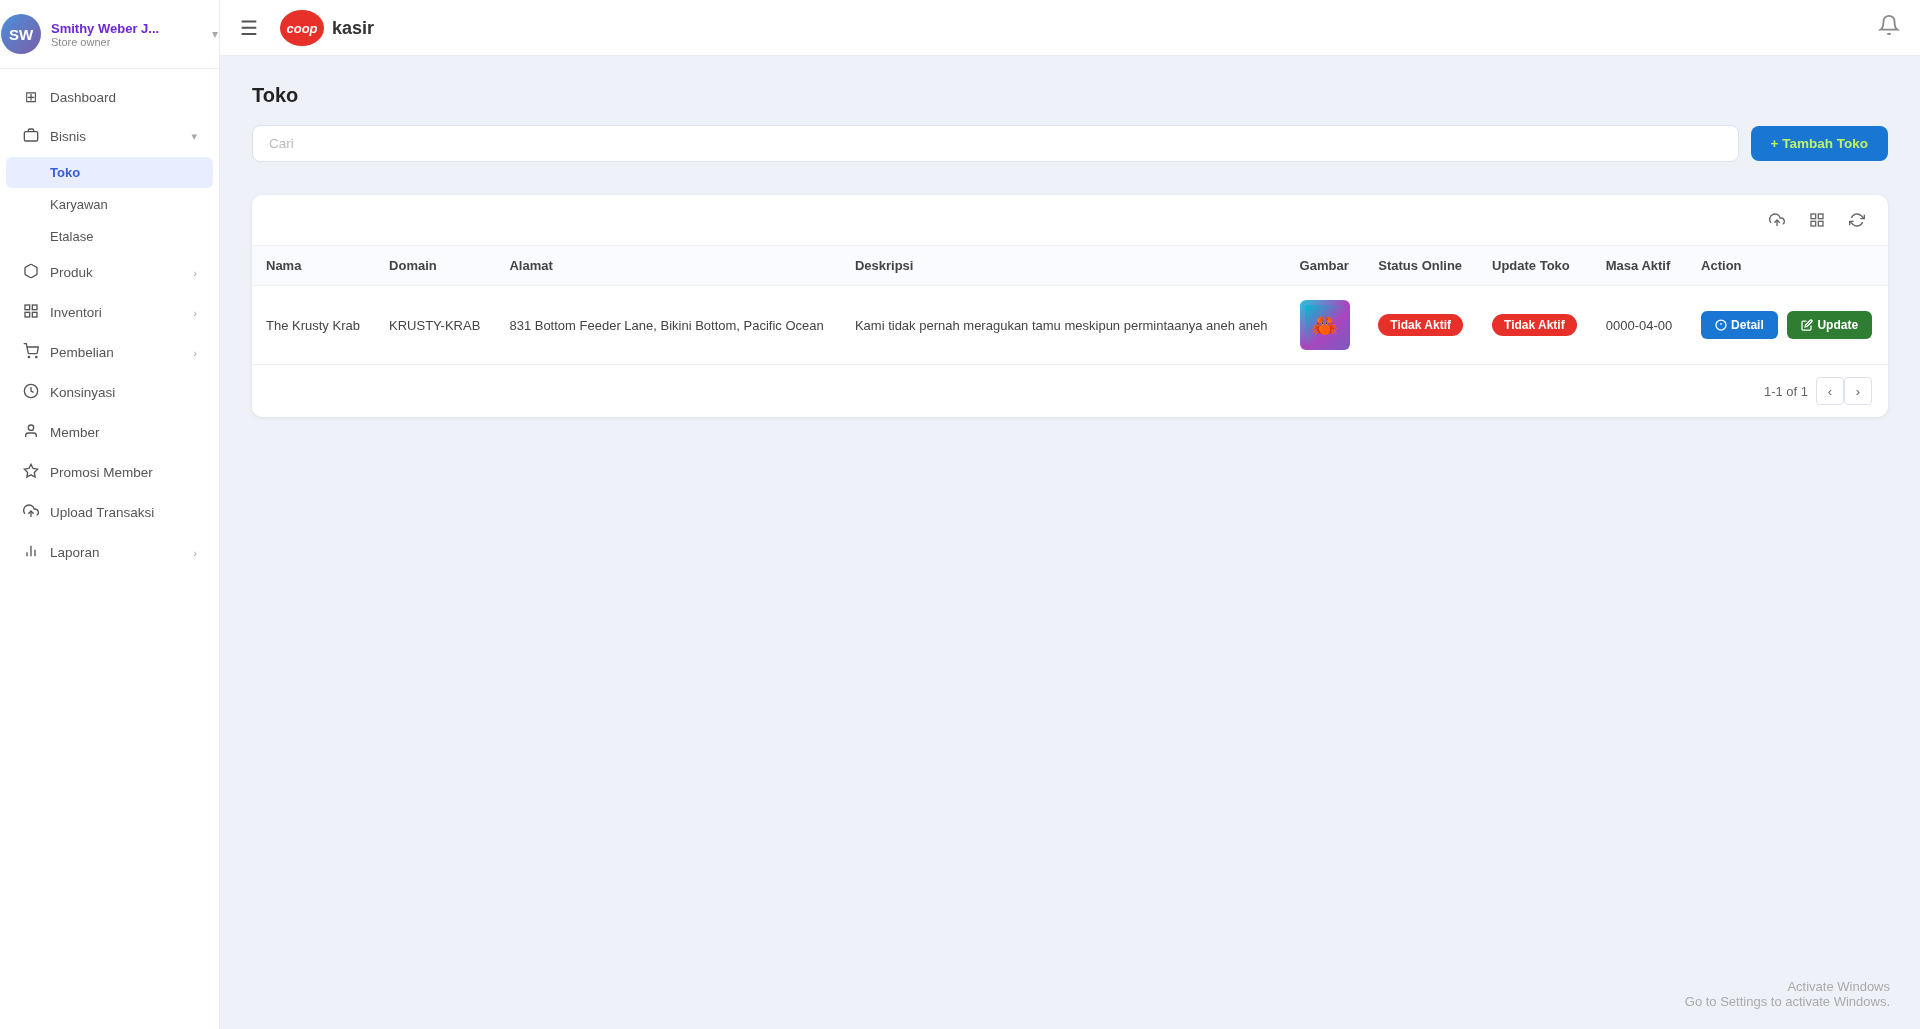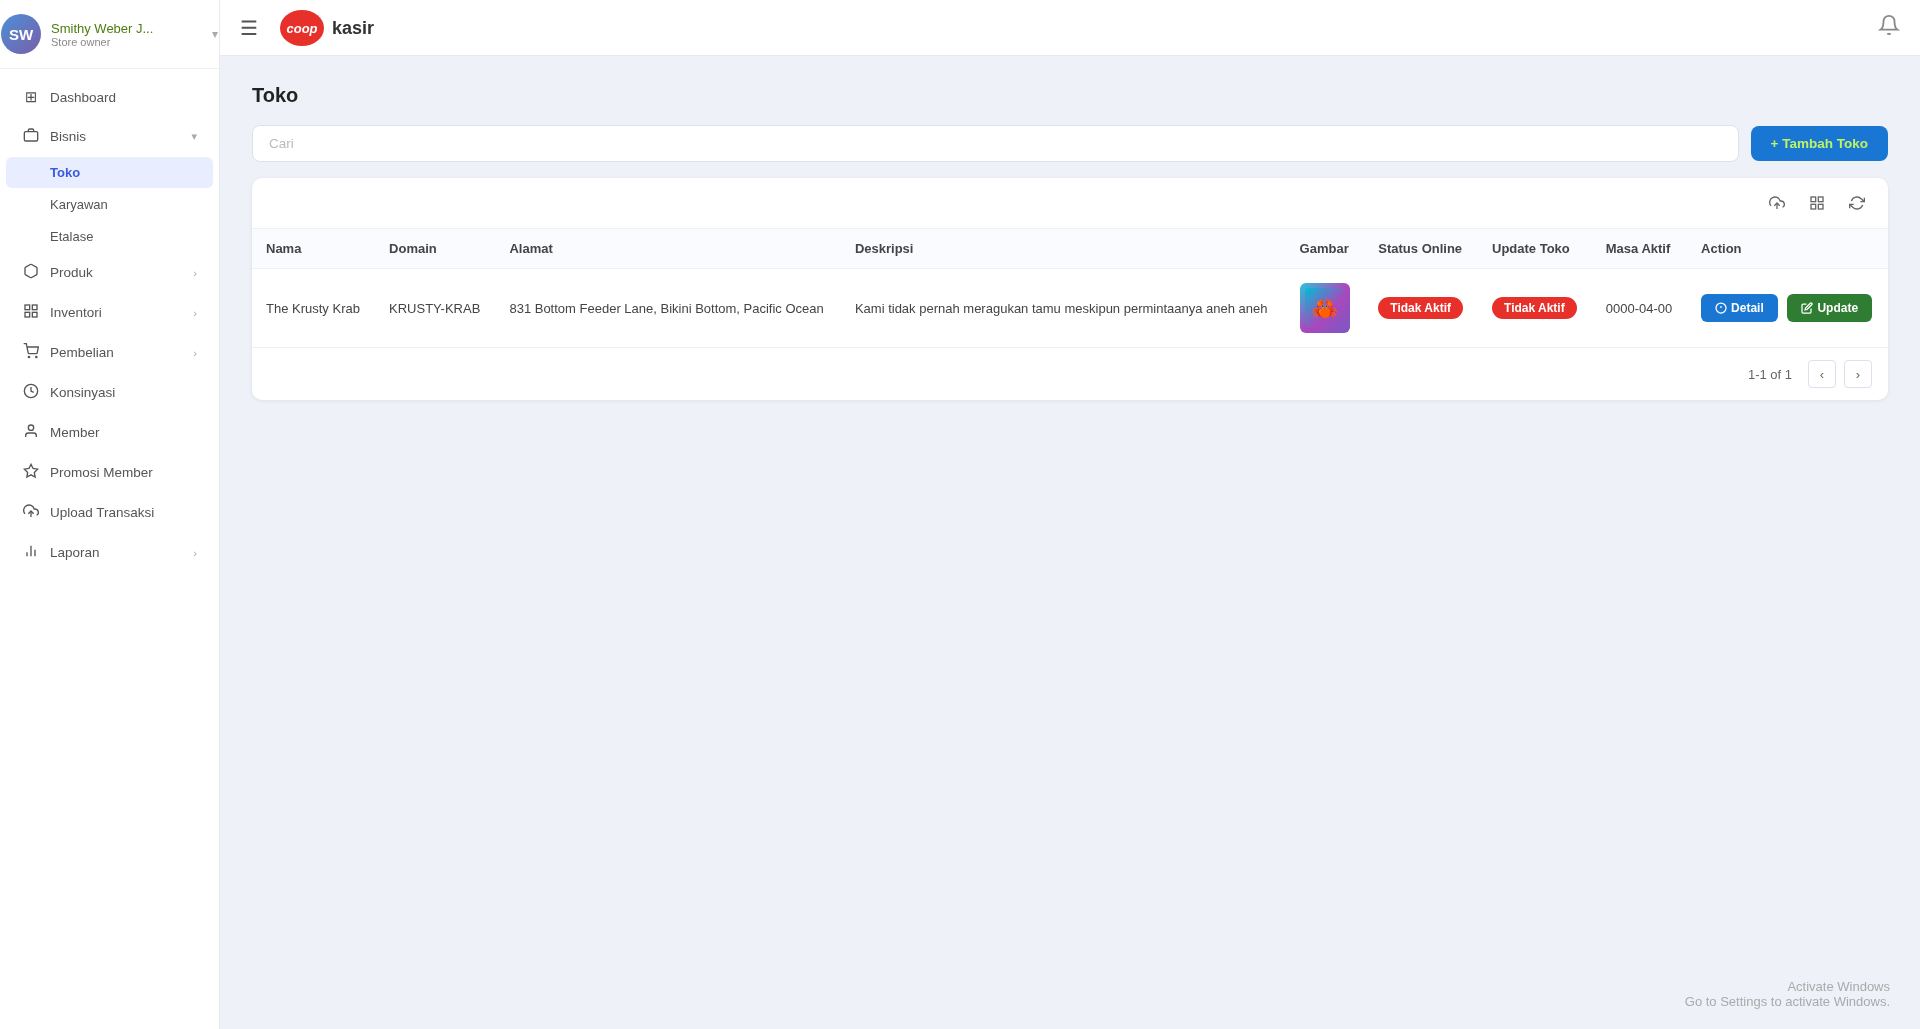--- a/index.html
+++ b/index.html
@@ -30,21 +30,21 @@
       background: linear-gradient(135deg, #4a90d9, #7b5ea7);
       display: flex;
       align-items: center;
       justify-content: center;
       color: #fff;
       font-weight: bold;
       font-size: 15px;
       flex-shrink: 0;
     }
     .sidebar-user-info { flex: 1; overflow: hidden; }
-    .sidebar-user-name { font-weight: 400; font-size: 13px; color: #4d7c0f; white-space: nowrap; overflow: hidden; text-overflow: ellipsis; }
+    .sidebar-user-name { font-weight: 700; font-size: 13px; color: #6d28d9; white-space: nowrap; overflow: hidden; text-overflow: ellipsis; }
     .sidebar-user-role { font-size: 11px; color: #888; }
     .sidebar-chevron { color: #aaa; font-size: 12px; }
 
     .sidebar-nav { flex: 1; overflow-y: auto; padding: 8px 0; }
     .nav-item {
       display: flex;
       align-items: center;
       gap: 10px;
       padding: 10px 16px;
       cursor: pointer;
@@ -96,21 +96,21 @@
       flex: 1;
       padding: 28px 32px;
       overflow-y: auto;
     }
     .page-title { font-size: 20px; font-weight: 700; color: #222; margin-bottom: 18px; }
 
     .search-bar-row {
       display: flex;
       align-items: center;
       gap: 12px;
-      margin-bottom: 16px;
+      margin-bottom: 33px;
     }
     .search-input {
       flex: 1;
       padding: 10px 16px;
       border: 1px solid #dde1ee;
       border-radius: 8px;
       font-size: 13.5px;
       outline: none;
       background: #fff;
       color: #555;
@@ -236,21 +236,20 @@
       align-items: center;
       gap: 4px;
       margin-left: 6px;
     }
 
     .table-footer {
       display: flex;
       justify-content: flex-end;
       align-items: center;
       padding: 12px 16px;
-      gap: 8px;
       border-top: 1px solid #f0f0f0;
     }
     .pagination-info { font-size: 13px; color: #666; margin-right: 8px; }
     .pagination-btn {
       width: 28px;
       height: 28px;
       display: flex;
       align-items: center;
       justify-content: center;
       border: 1px solid #dde1ee;

